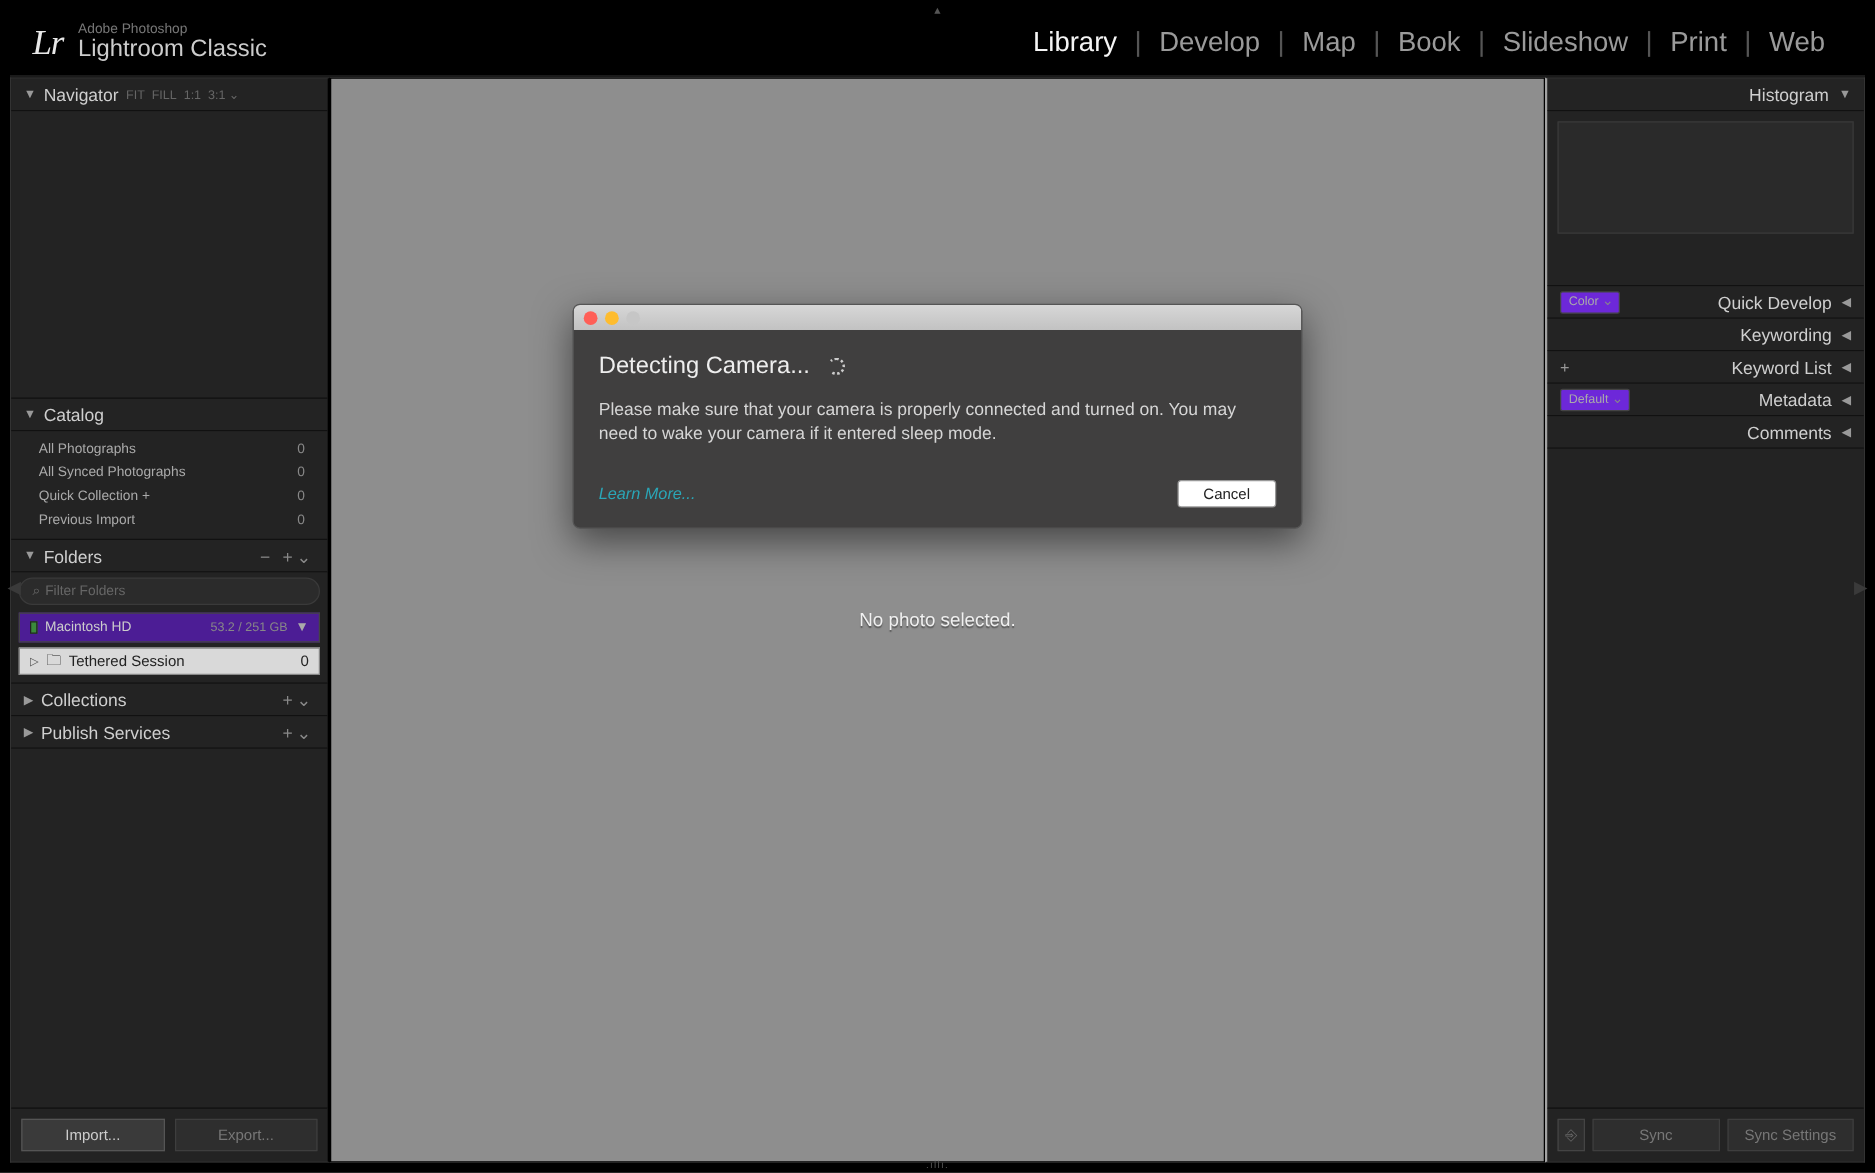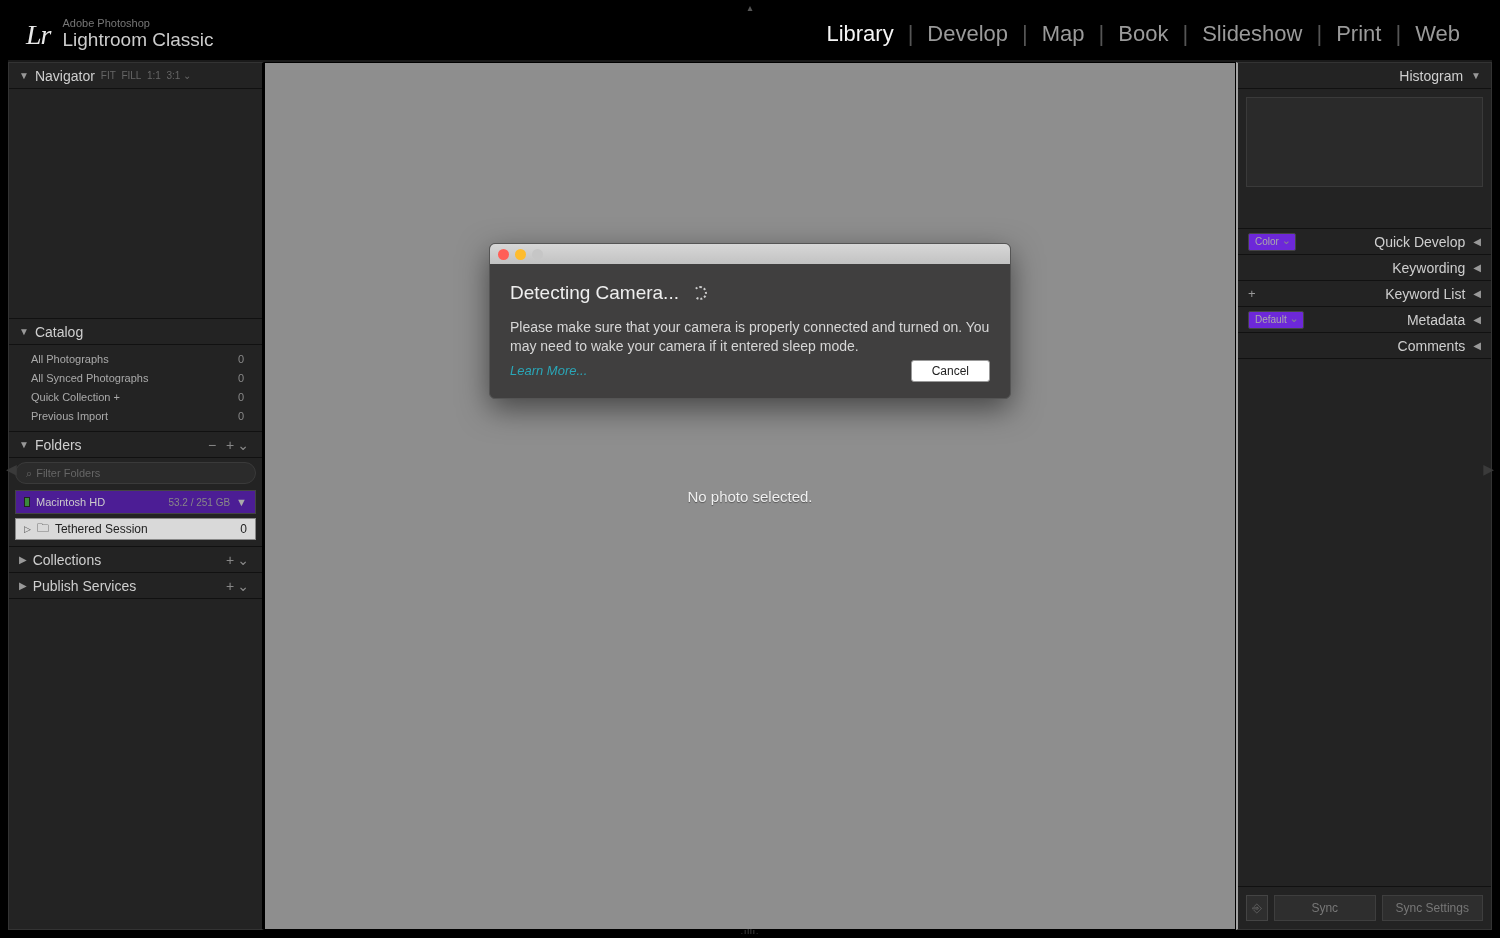--- a/index.html
+++ b/index.html
@@ -67,28 +67,28 @@
 
 
 .right-subrow { display:flex; align-items:center; height:26px; padding:0 10px; background:#232323; border-bottom:1px solid #111; justify-content:flex-end; cursor:pointer;}
 .right-subrow .label { color:#cfcfcf; font-size:14px;}
 .right-subrow .tri { font-size:10px; color:#999; margin-left:8px;}
 .right-subrow .plus { margin-right:auto; color:#999; font-size:13px;}
 .meta-select { height:18px; background:#6d28d9; border:1px solid #444; color:#aaa; font-size:10px; padding:0 16px 0 6px; position:relative; display:flex; align-items:center; border-radius:2px; margin-right:auto;}
 .meta-select::after { content:"⌄"; position:absolute; right:4px; top:0; color:#888; font-size:11px;}
 
 
-.modal { position:absolute; width:522px; top:180px; left:50%; transform:translateX(-50%); background:#403f3f; border-radius:6px; box-shadow:0 10px 30px rgba(0,0,0,.5); overflow:hidden; border:1px solid #555;}
+.modal { position:absolute; width:584px; top:180px; left:50%; transform:translateX(-50%); background:#403f3f; border-radius:6px; box-shadow:0 10px 30px rgba(0,0,0,.5); overflow:hidden; border:1px solid #555;}
 .titlebar { height:20px; background: linear-gradient(#d7d7d7,#c2c2c2); display:flex; align-items:center; padding:0 8px; gap:6px;}
 .traffic { width:11px;height:11px;border-radius:50%; }
 .tr-red { background:#ff5f57;} .tr-yel{background:#febc2e;} .tr-grn{background:#c6c6c6;}
 .modal-body { padding:18px 20px 16px; color:#ddd; }
 .modal-title { font-size:19px; color:#eee; margin-bottom:14px; font-weight:400; display:flex; align-items:center; gap:14px;}
 .spinner { width:14px;height:14px;border:2px dotted #ccc;border-radius:50%; display:inline-block; border-left-color:transparent;}
-.modal-text { font-size:14px; line-height:1.35; color:#d6d6d6; margin-bottom:4px;}
+.modal-text { font-size:14px; line-height:1.35; color:#d6d6d6; margin-bottom:28px;}
 .modal-actions { display:flex; align-items:center;}
 .modal-link { color:#2aa6b7; font-size:13px; cursor:pointer;font-style:italic;}
 .modal-actions .spacer { flex:1; }
 .modal-cancel { background:#fff; border:1px solid #999; height:22px; padding:0 20px; font-size:12px; border-radius:3px; cursor:pointer; color:#222;}
 
 
 .edge-grip-left,.edge-grip-right { position:absolute; top:50%; transform:translateY(-50%); color:#3a3a3a; font-size:14px;}
 .edge-grip-left{left:-2px;} .edge-grip-right{right:-2px;}
 </style>
 </head>
@@ -186,20 +186,24 @@
         <span class="label">Collections</span>
         <span class="tools">+⌄</span>
       </div>
       <div class="section-header">
         <span class="tri">▶</span>
         <span class="label">Publish Services</span>
         <span class="tools">+⌄</span>
       </div>
 
       <div class="panel-spacer"></div>
+      <div class="panel-footer-left">
+        <button>Import...</button>
+        <button class="dim">Export...</button>
+      </div>
     </div>
 
     <div class="center">
       <span class="placeholder">No photo selected.</span>
 
       <div class="modal">
         <div class="titlebar">
           <span class="traffic tr-red"></span>
           <span class="traffic tr-yel"></span>
           <span class="traffic tr-grn"></span>

